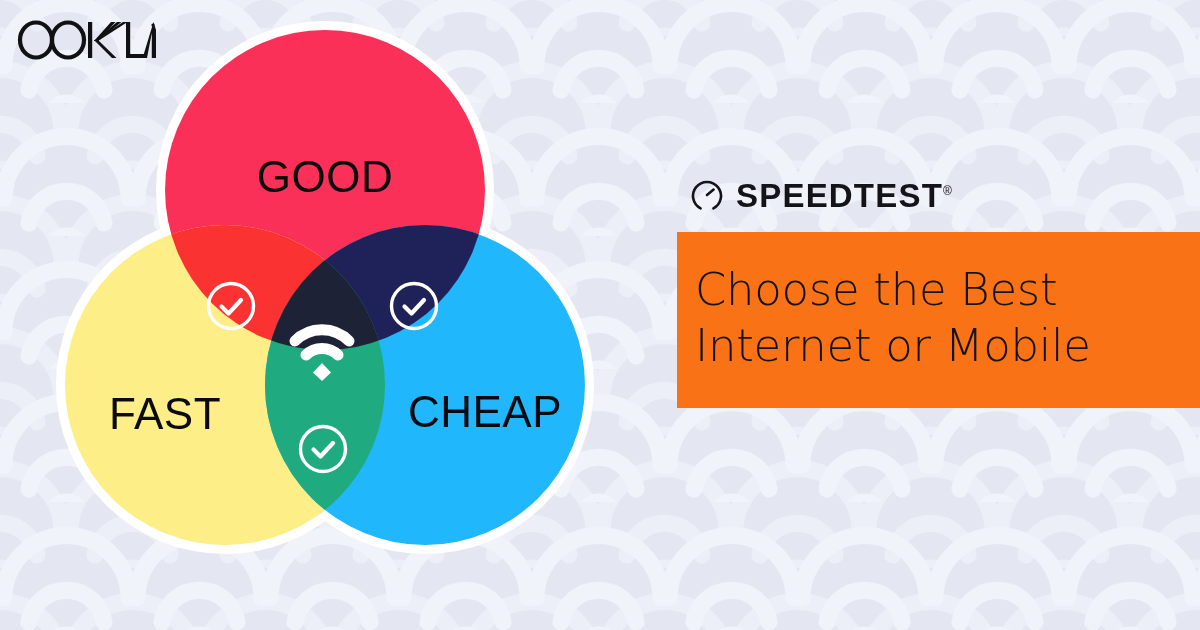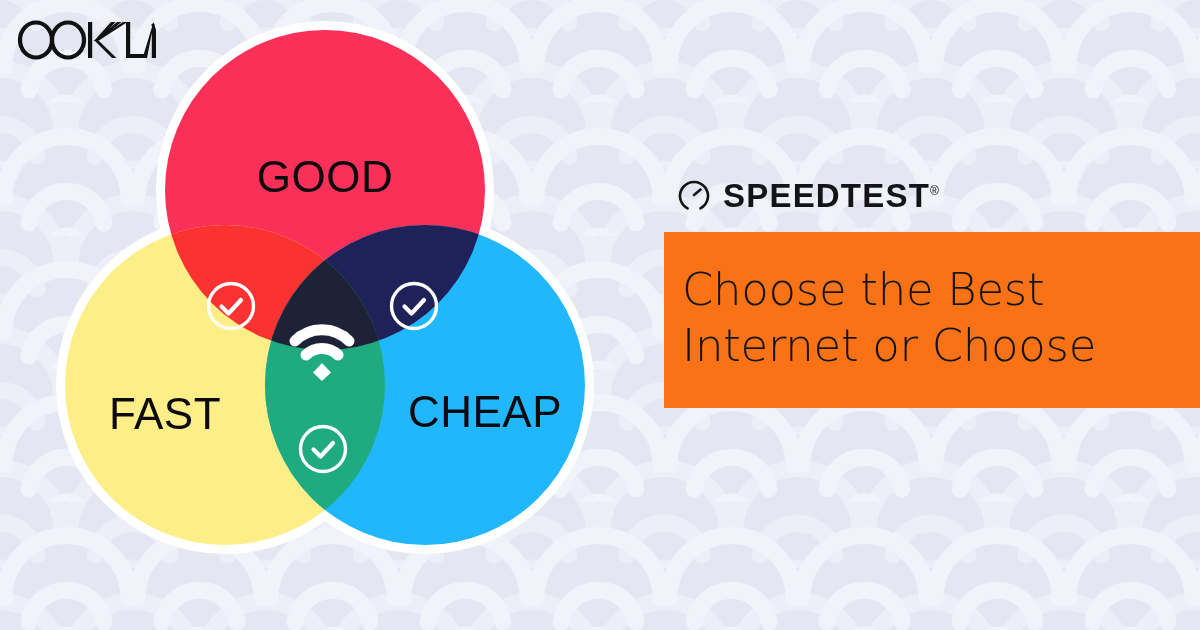--- a/index.html
+++ b/index.html
@@ -48,21 +48,21 @@
     font-family: "Liberation Sans Narrow", "Liberation Sans", sans-serif;
     font-size: 44px;
     font-weight: 400;
     fill: #0b0b0f;
     letter-spacing: 0.5px;
   }
 
   
   #right-col {
     position: absolute;
-    left: 624px;
+    left: 637px;
     top: 172px;
     width: 483px;
     z-index: 5;
     padding-left: 40px;
   }
 
   #speedtest-lockup {
     display: flex;
     align-items: center;
     height: 46px;
@@ -239,18 +239,18 @@
         <path d="M 18 18 L 24.6 12.6" fill="none" stroke="#141418" stroke-width="2.6" stroke-linecap="round"></path>
       </svg>
       <div id="speedtest-wordmark">
         <span>SPEEDTEST</span><span id="speedtest-reg">®</span>
       </div>
     </div>
 
     <div id="headline-card">
       <h1 id="headline">
         <span>Choose the Best</span><br>
-        <span>Internet or Choose</span><br>
+        <span>Internet or Mobile</span><br>
       </h1>
     </div>
 
   </div>
 </div>
 
 </body></html>

